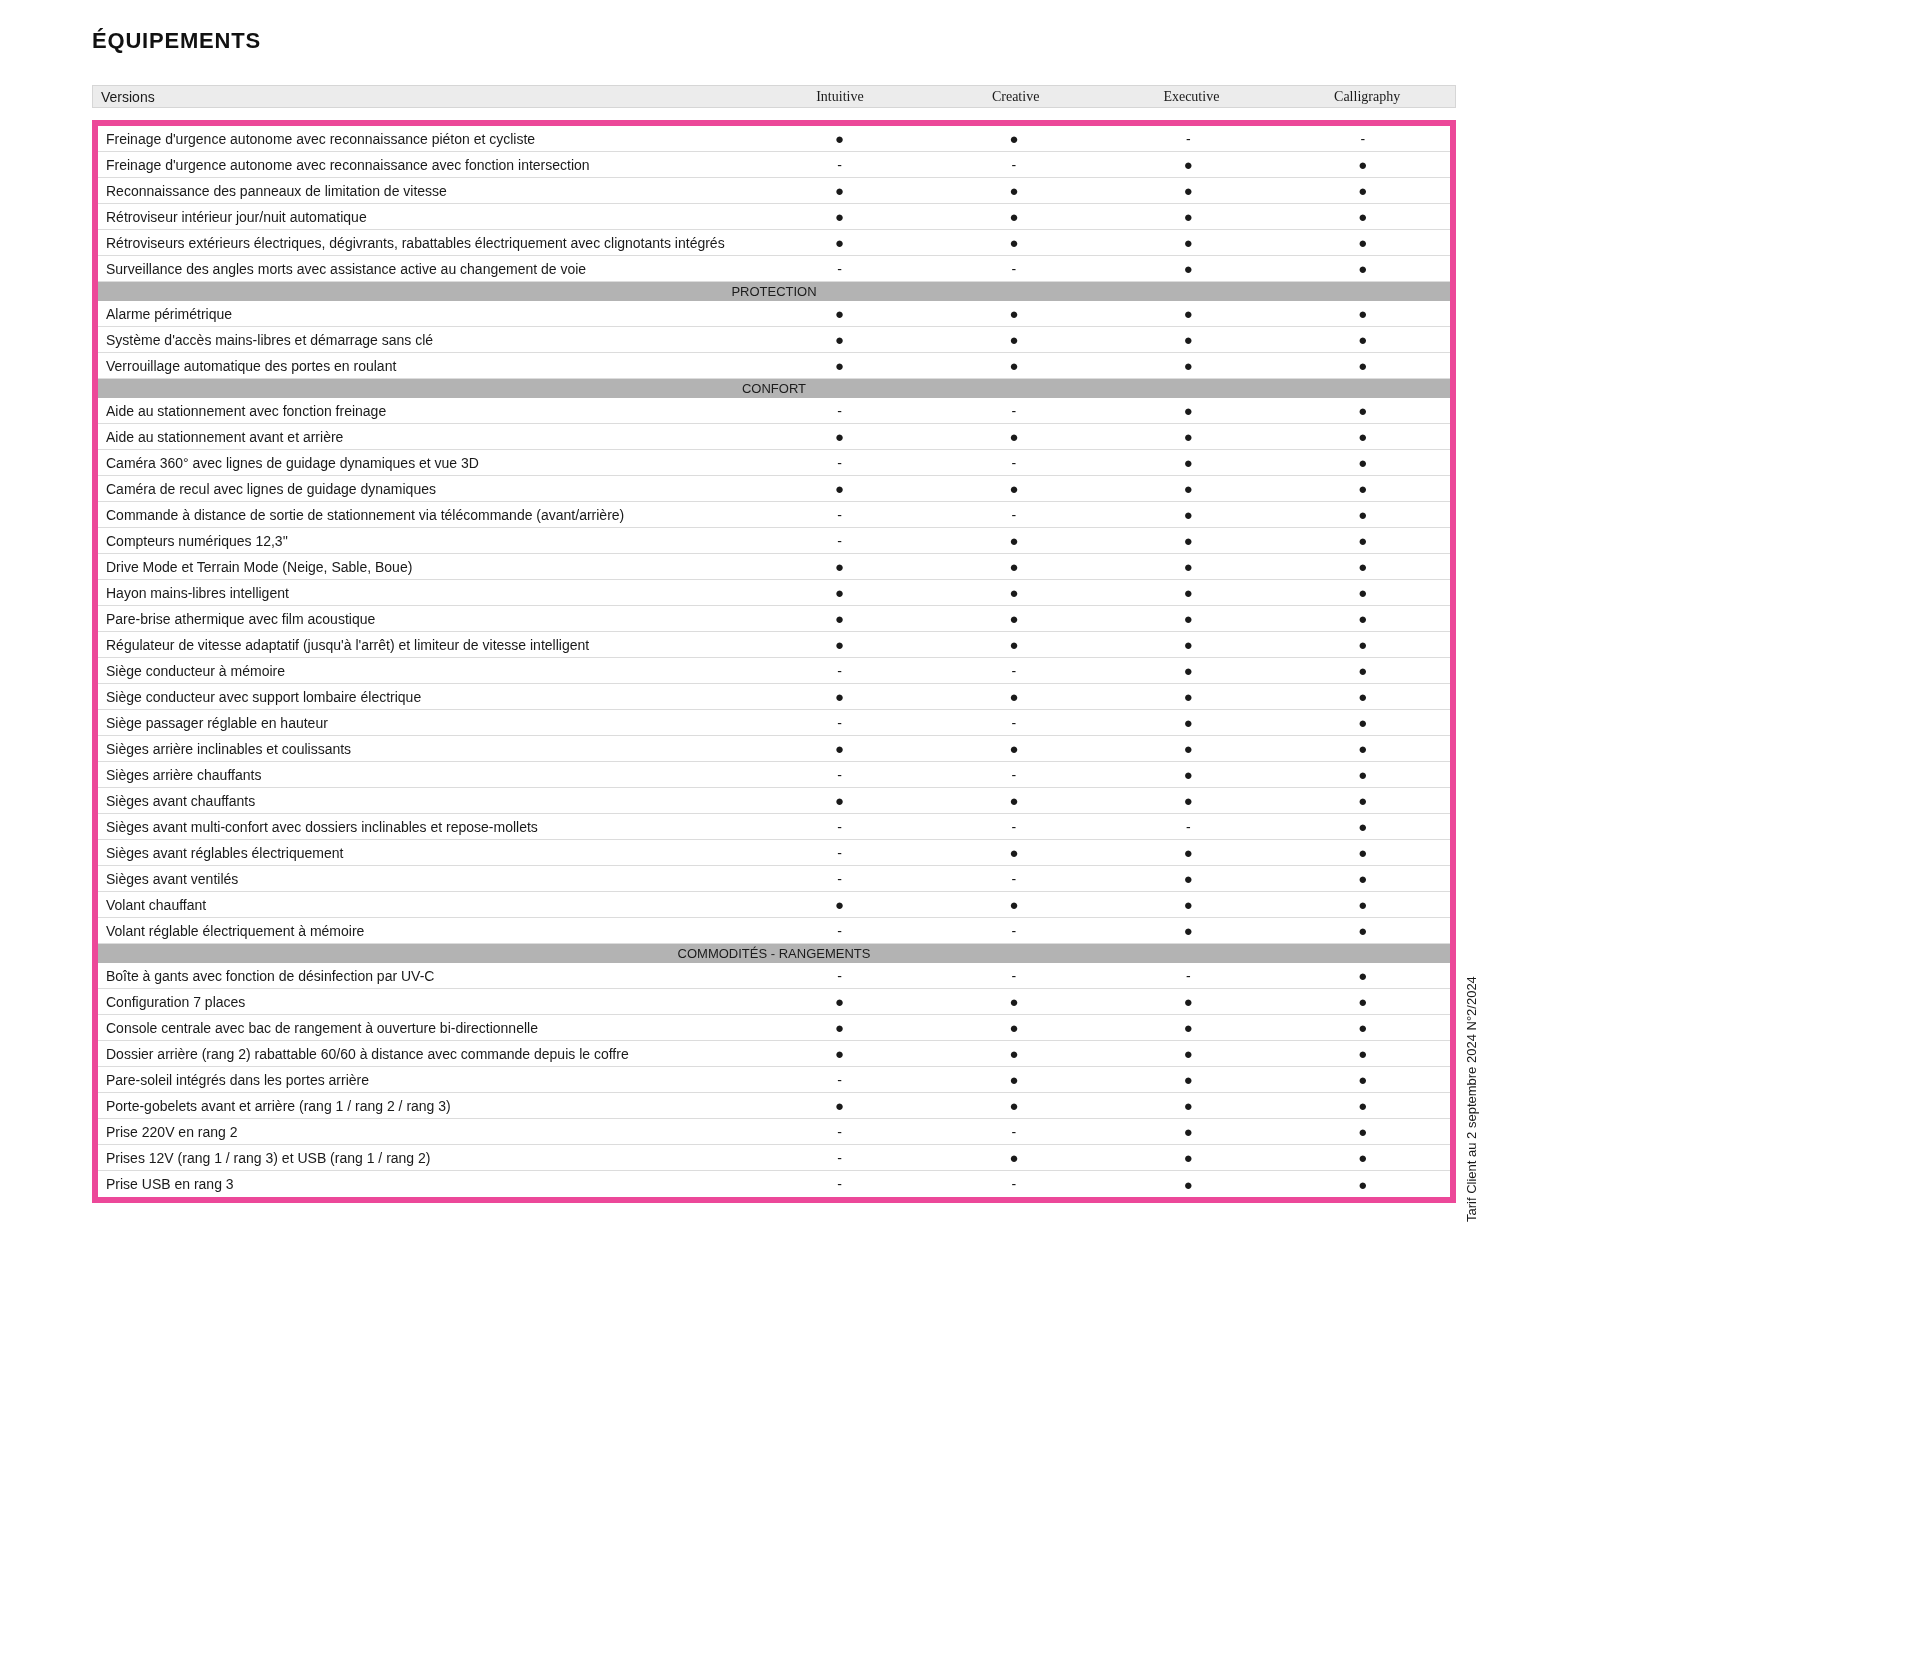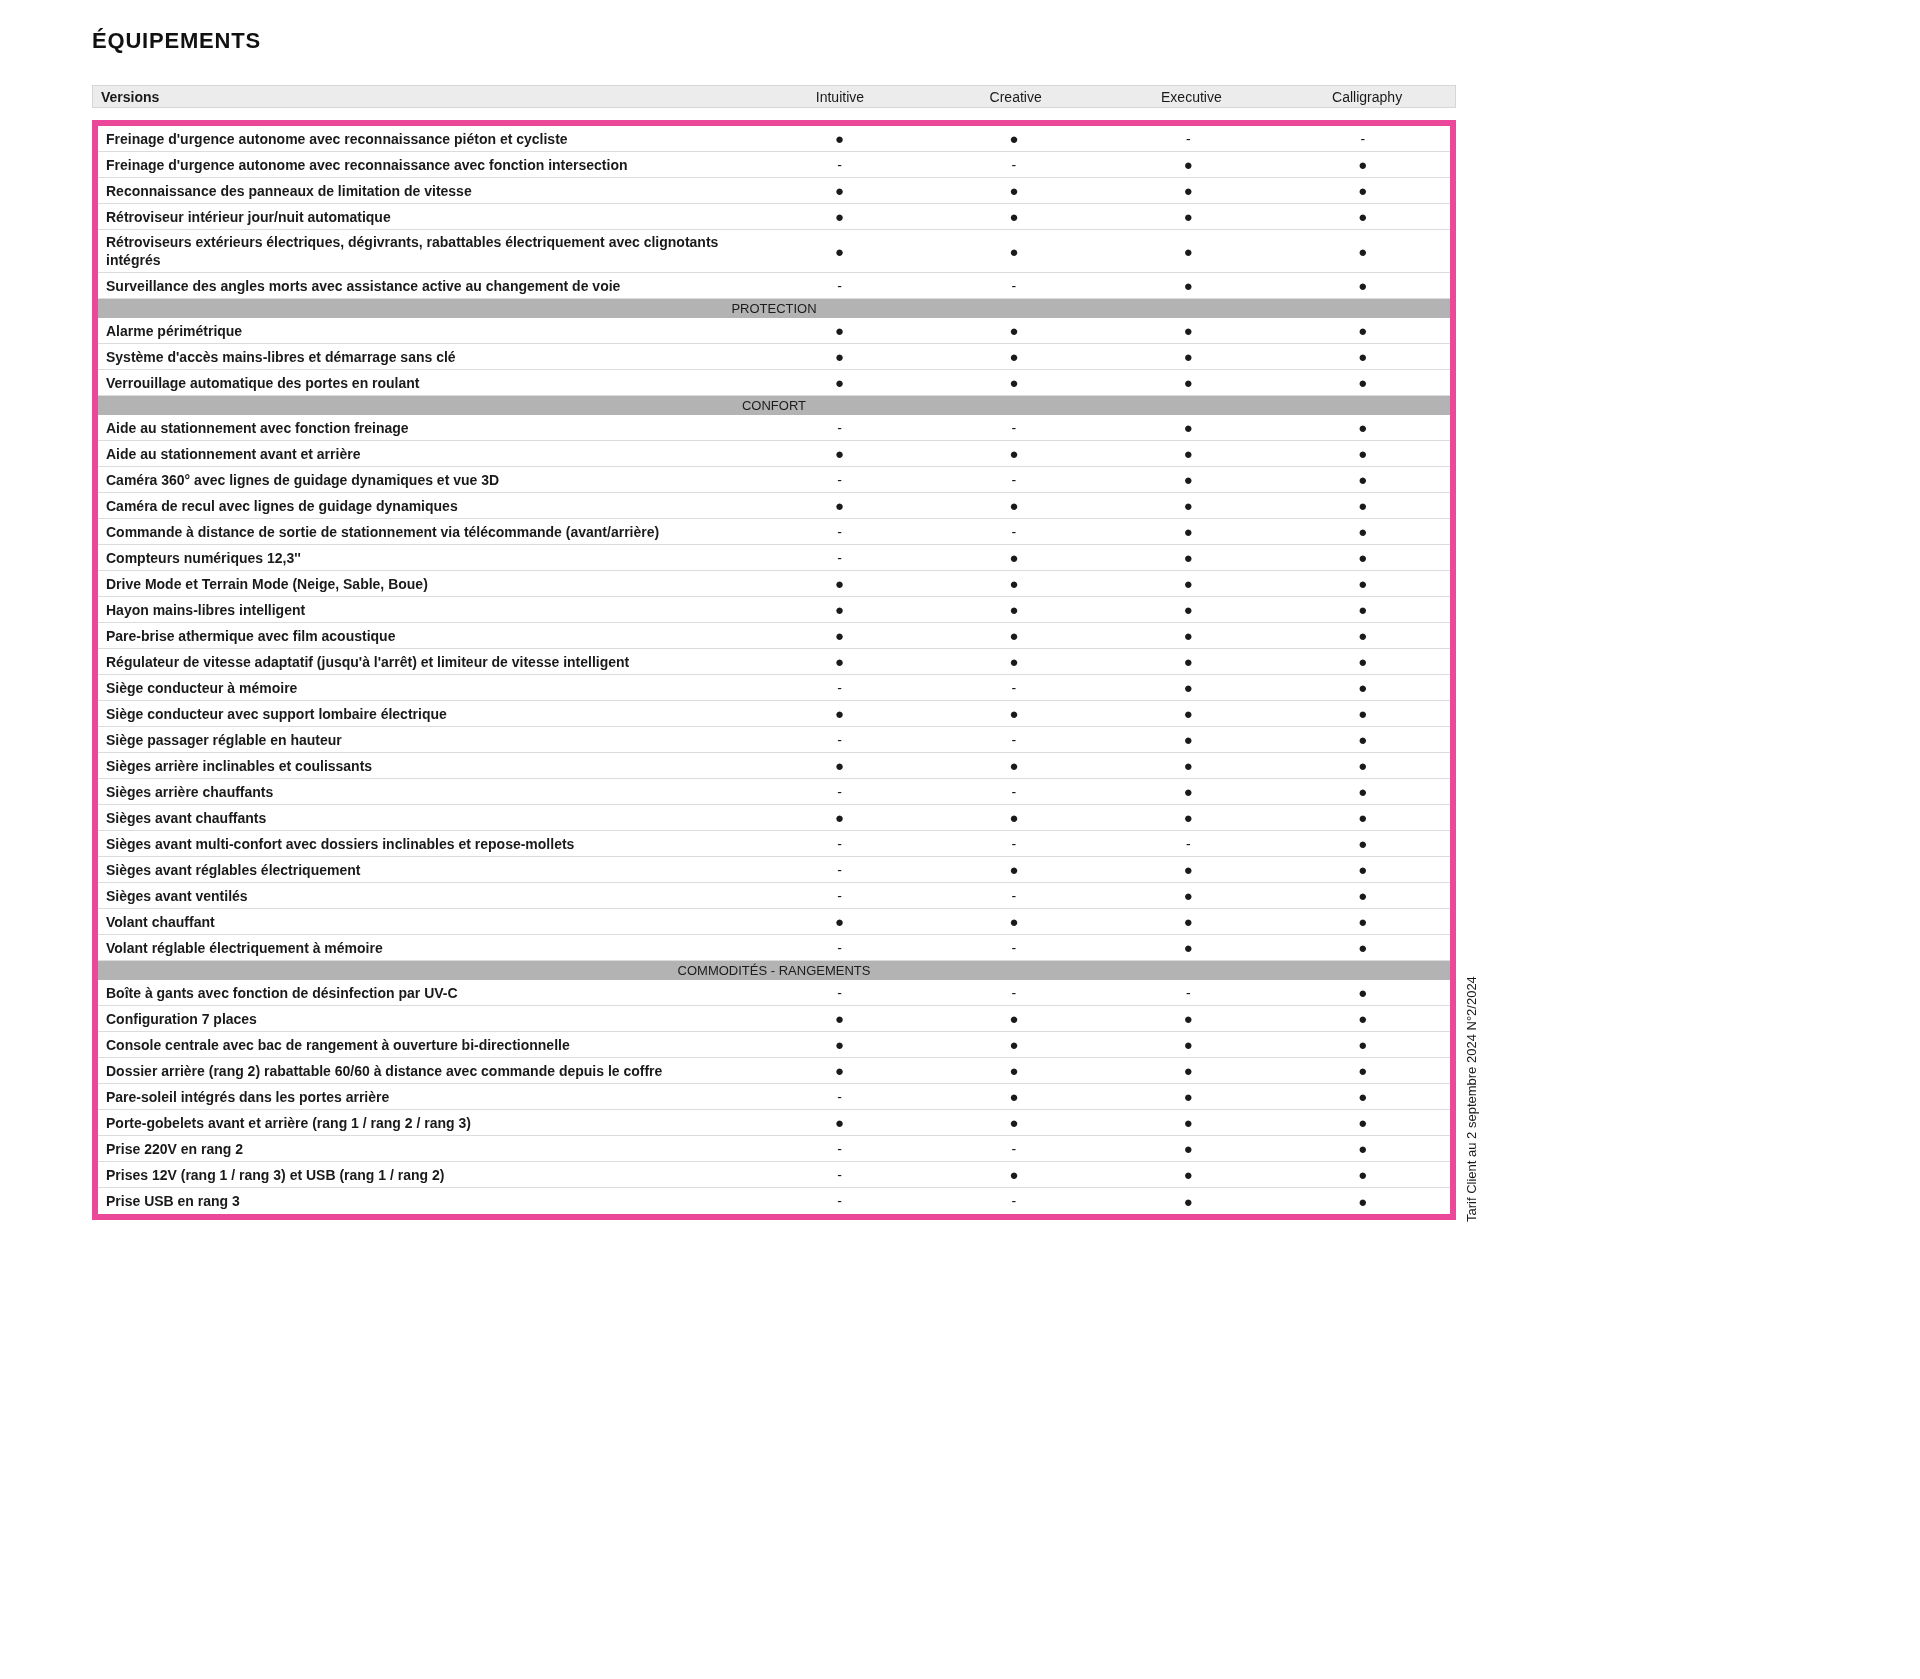--- a/index.html
+++ b/index.html
@@ -21,24 +21,24 @@
     height:23px; margin-bottom:12px;
   }
   .tbody { border:6px solid #ec4899; }
   .row {
     display:flex; align-items:center;
     min-height:26px; border-bottom:1px solid #dcdcdc;
     background:#ffffff;
   }
   .row:last-child { border-bottom:none; }
   .cell.label {
-    width:660px; padding:3px 8px; line-height:18px;font-weight:bold;
+    width:660px; padding:3px 8px; line-height:18px;
   }
   .cell.val { width:176px; text-align:center; }
-  .colhead { font-size:14px; color:#1a1a1a; }
+  .colhead { font-size:14px; color:#1a1a1a;font-family:Liberation Serif, serif; }
   .cell.val.dot { font-size:15px; line-height:1; }
   .cell.val.dash { font-size:14px; }
   .section {
     background:#b3b3b3; color:#1c1c1c;
     text-align:center; font-size:13px;
     height:19px; line-height:19px;
   }
   .side-note {
     position:absolute; left:1464px; top:1222px;
     transform-origin:left top; transform:rotate(-90deg);

